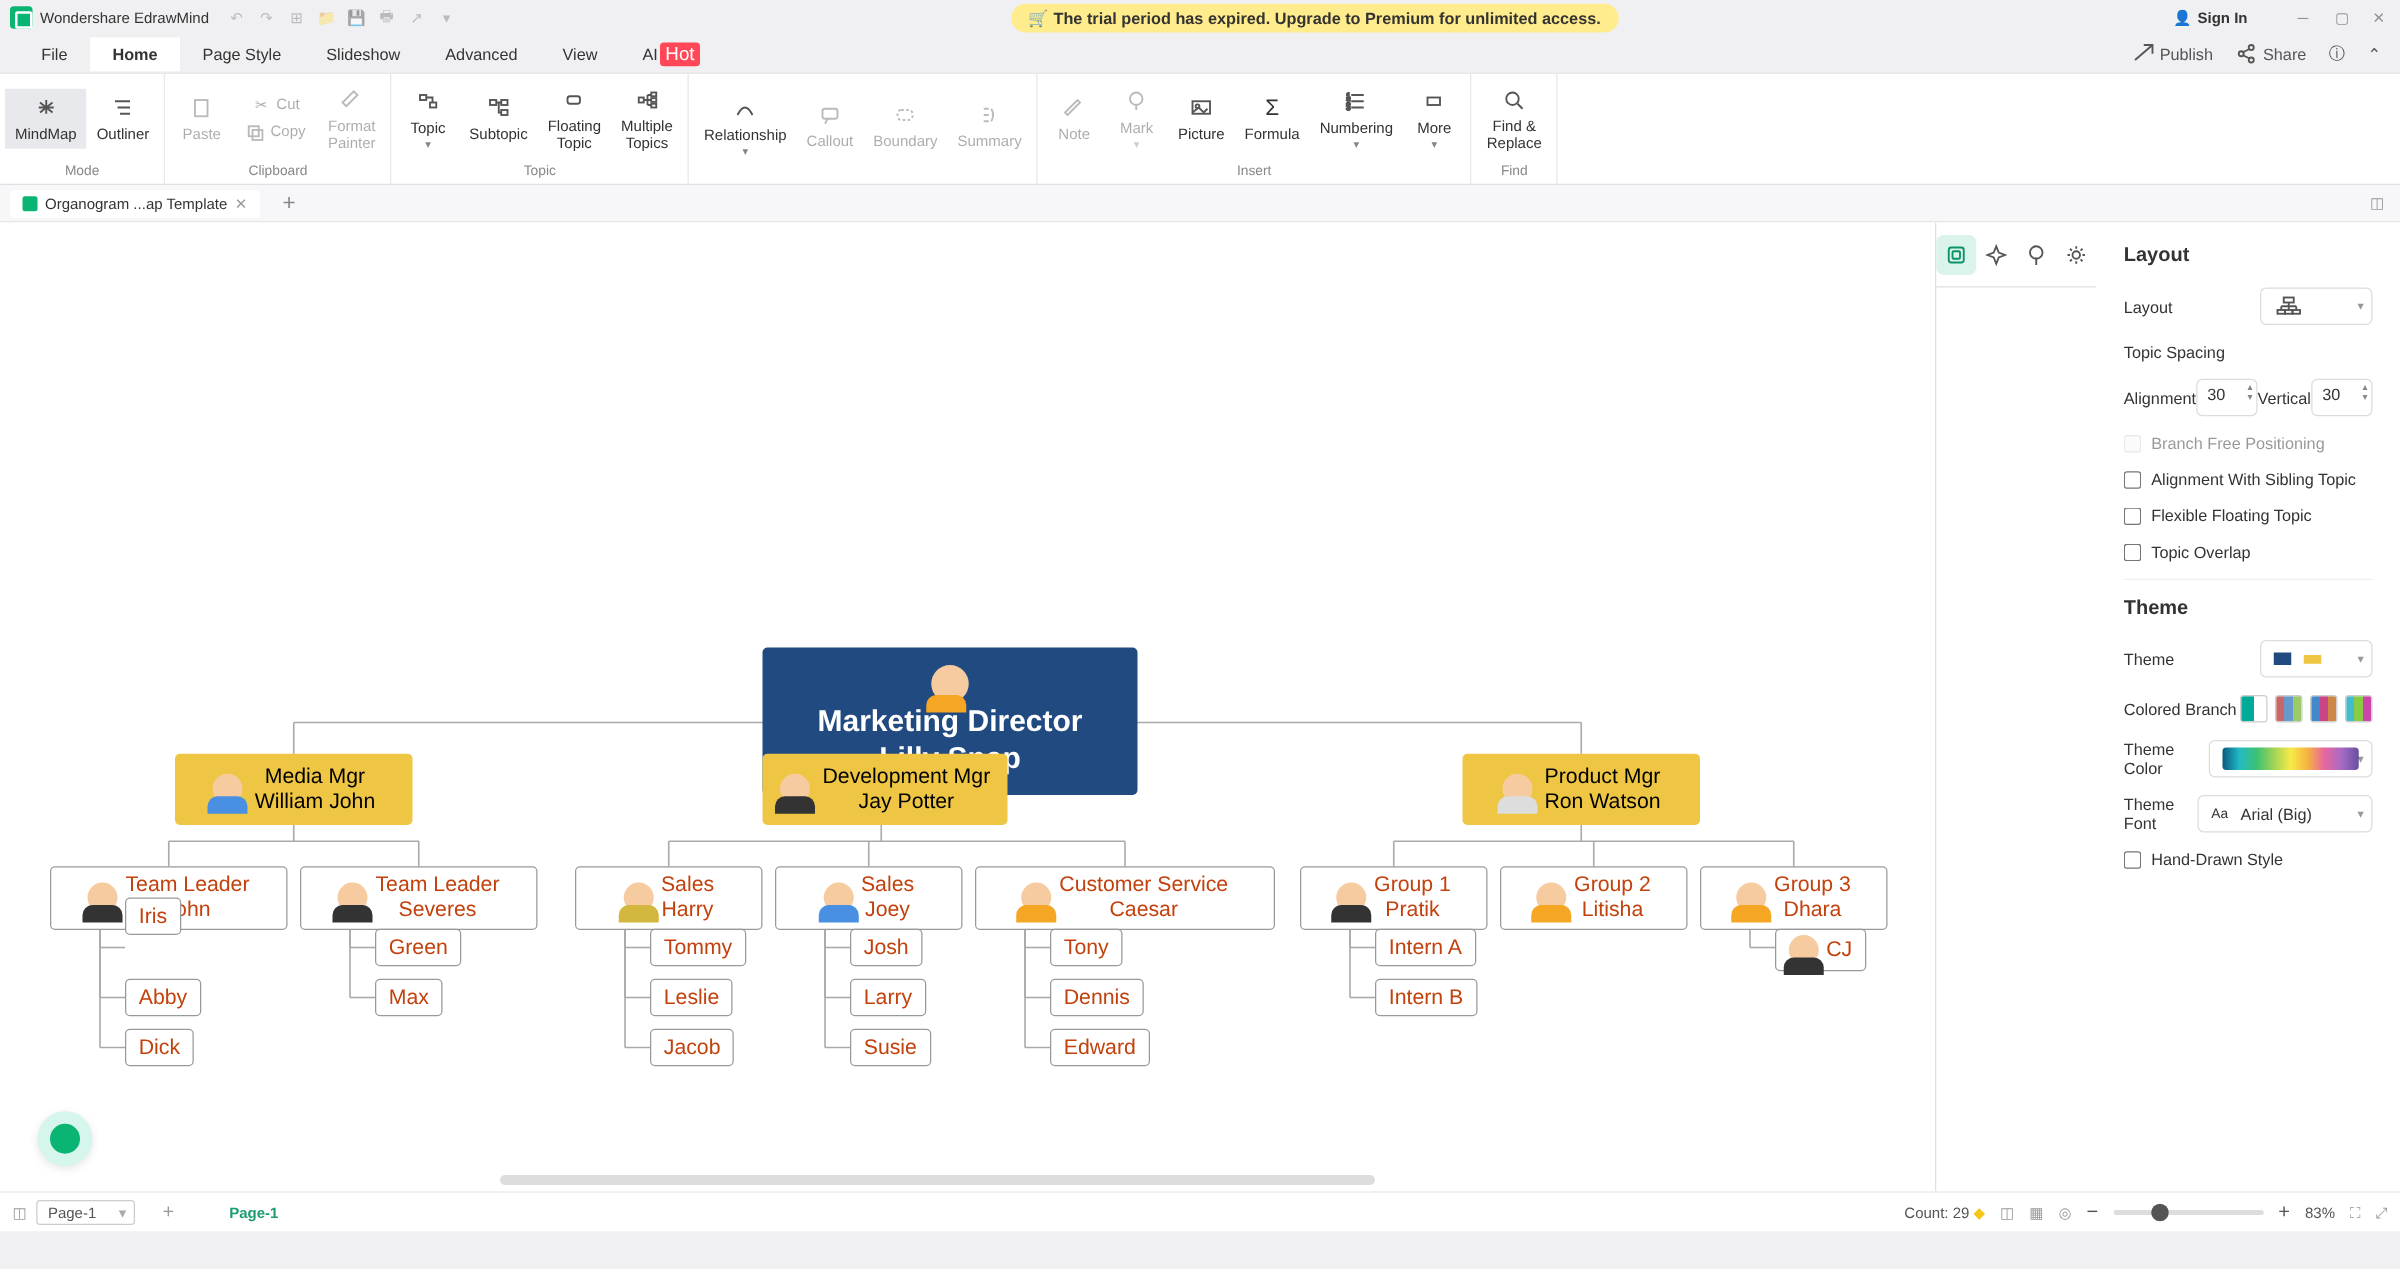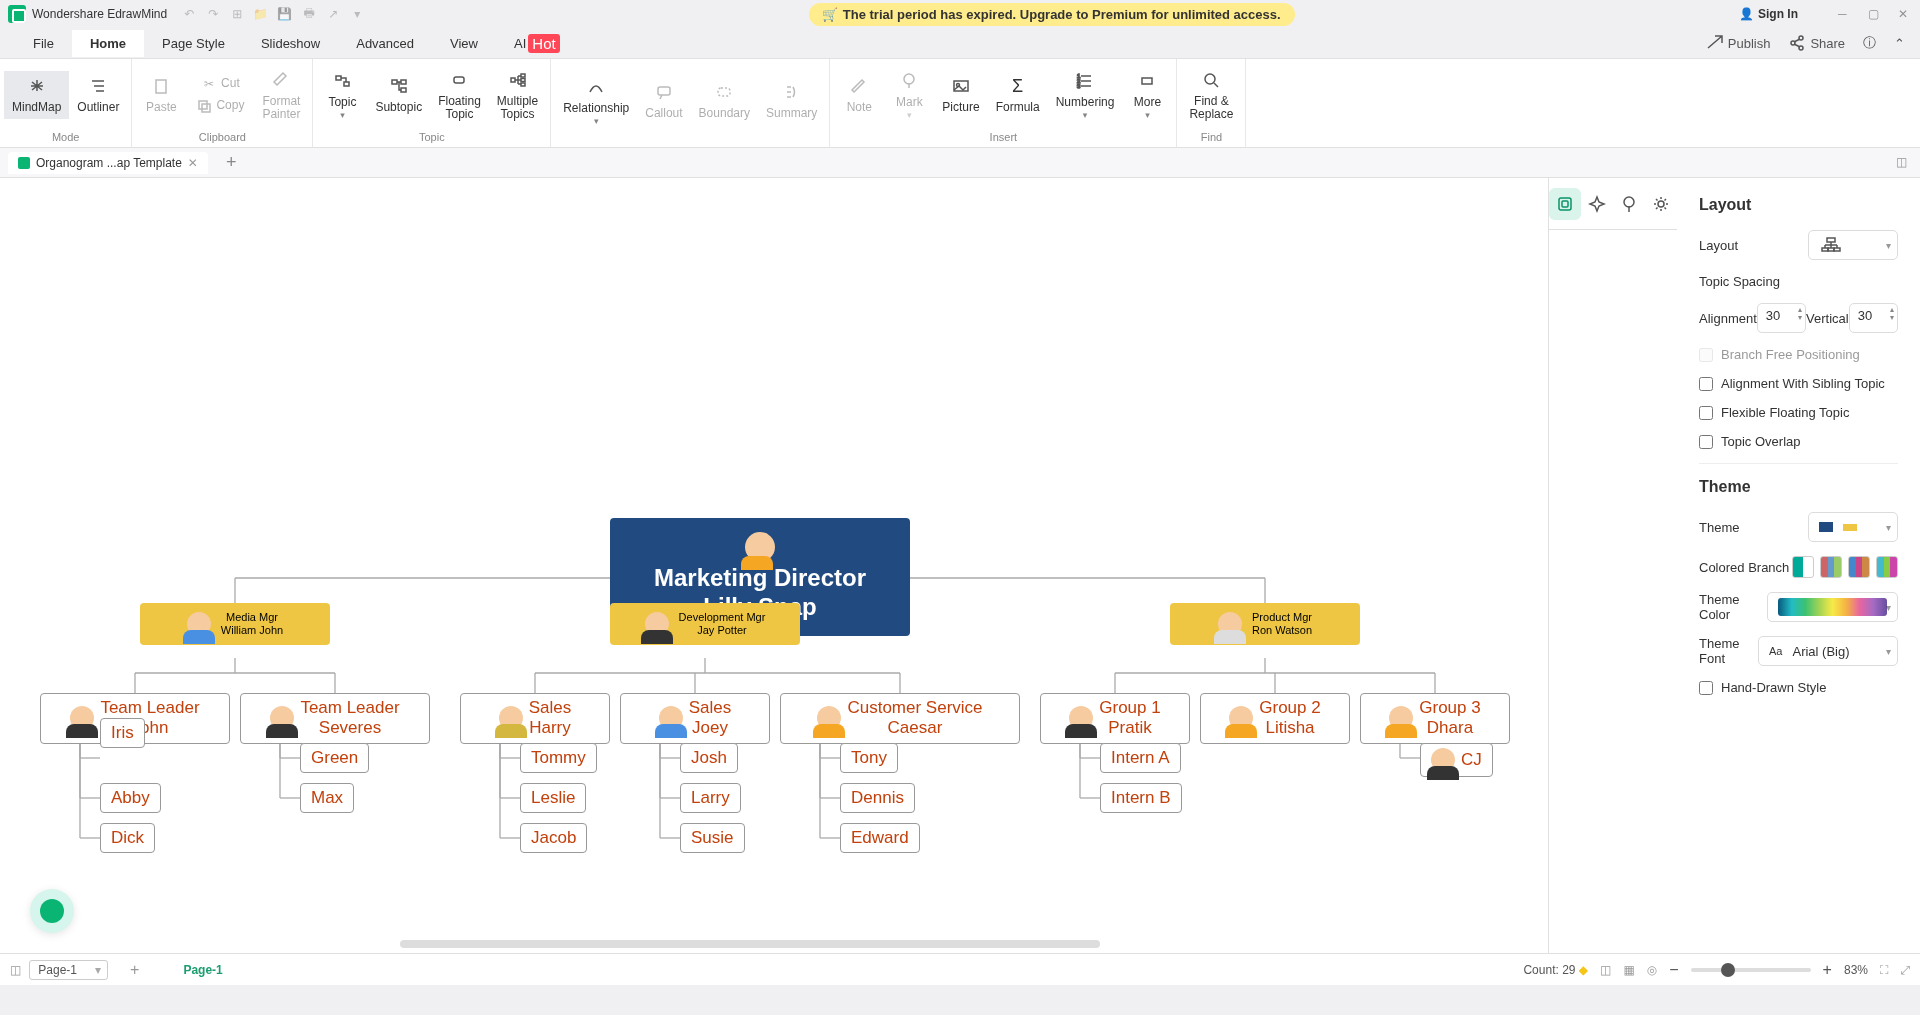--- a/index.html
+++ b/index.html
@@ -67,21 +67,21 @@
 .chk{display:flex;align-items:center;gap:8px;font-size:13px;margin-bottom:14px}
 .chk input{width:14px;height:14px}
 .divider{height:1px;background:#eee;margin:14px 0}
 .col-swatches{display:flex;gap:6px}
 .swatch{width:22px;height:22px;border:1px solid #ccc;border-radius:3px}
 .rainbow{width:120px;height:18px;border-radius:3px;background:linear-gradient(90deg,#08597e,#22bbc4,#3cc172,#9fd356,#f7ea48,#f5b342,#e865a0,#a56bc4,#674fa0)}
 
 .org{position:absolute;left:40px;top:20px;width:1470px;height:720px}
 .node{position:absolute;border:1.5px solid #999;border-radius:4px;background:#fff;text-align:center;display:flex;align-items:center;justify-content:center;gap:6px;font-size:17px;color:#c2410c;padding:4px 10px}
 .node.root{background:#214a80;color:#fff;border:none;font-weight:700;font-size:24px;flex-direction:column;gap:2px;line-height:1.2;padding:14px 26px}
-.node.yellow{background:#eec643;border:none;font-size:11px;color:#000;padding:8px 14px;gap:10px}
+.node.yellow{background:#eec643;border:none;font-size:17px;color:#000;padding:8px 14px;gap:10px}
 .node .txt{white-space:pre;text-align:center;line-height:1.2}
 .avatar{width:24px;height:24px;border-radius:50%;background:#f6cba0;position:relative;flex-shrink:0}
 .avatar::after{content:"";position:absolute;left:-4px;bottom:-8px;width:32px;height:14px;background:#546;border-radius:8px 8px 0 0}
 .av-orange::after{background:#f5a623}
 .av-blue::after{background:#4a90e2}
 .av-dark::after{background:#333}
 .av-white::after{background:#ddd}
 .av-yel::after{background:#d3b73f}
 .avbig{width:30px;height:30px}
 svg.lines{position:absolute;left:0;top:0;width:100%;height:100%;pointer-events:none}

